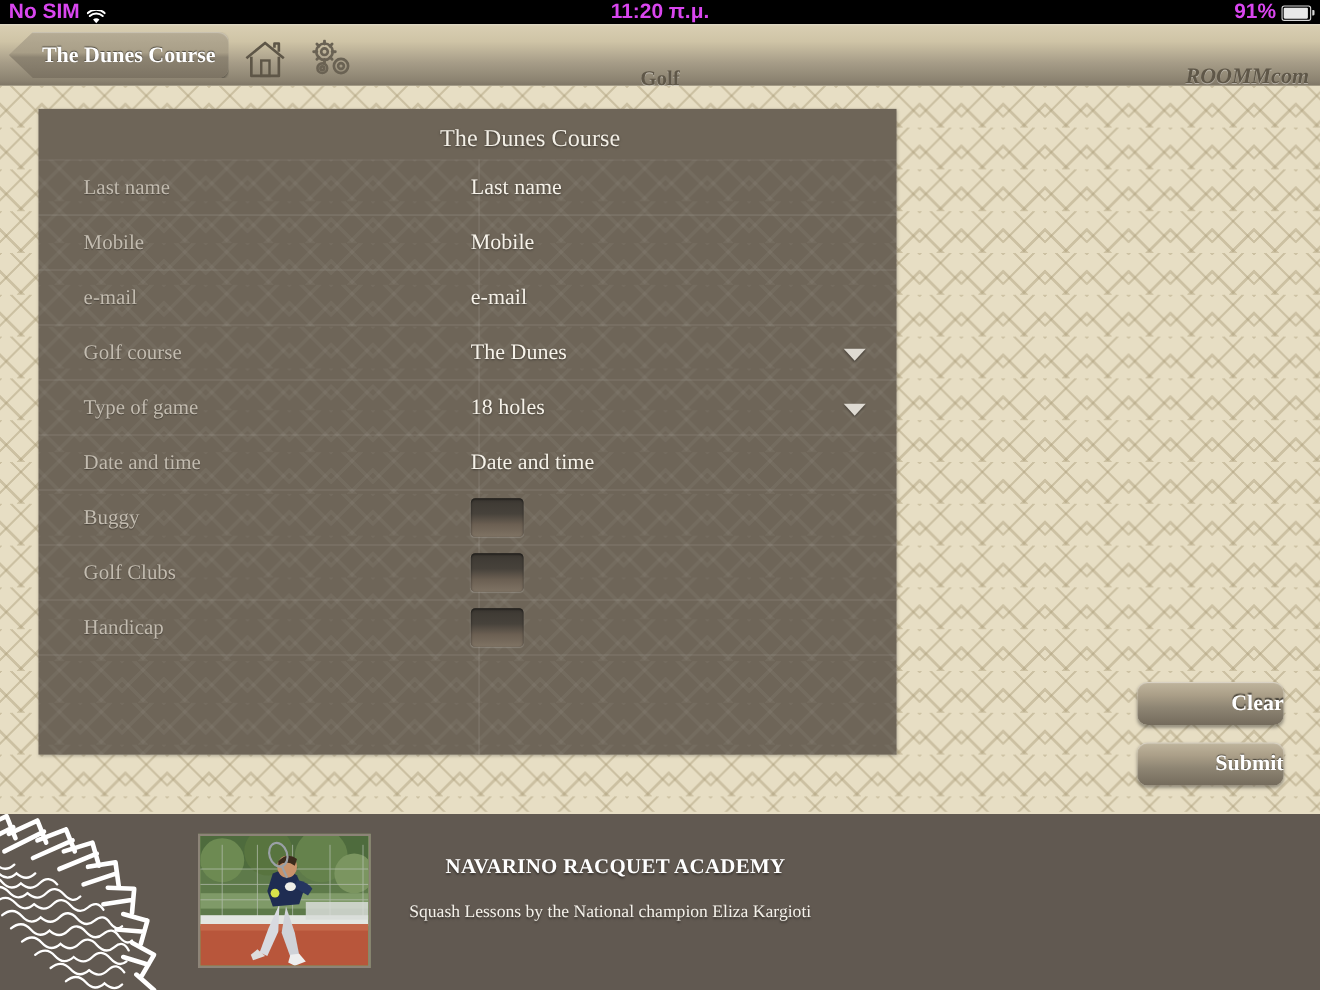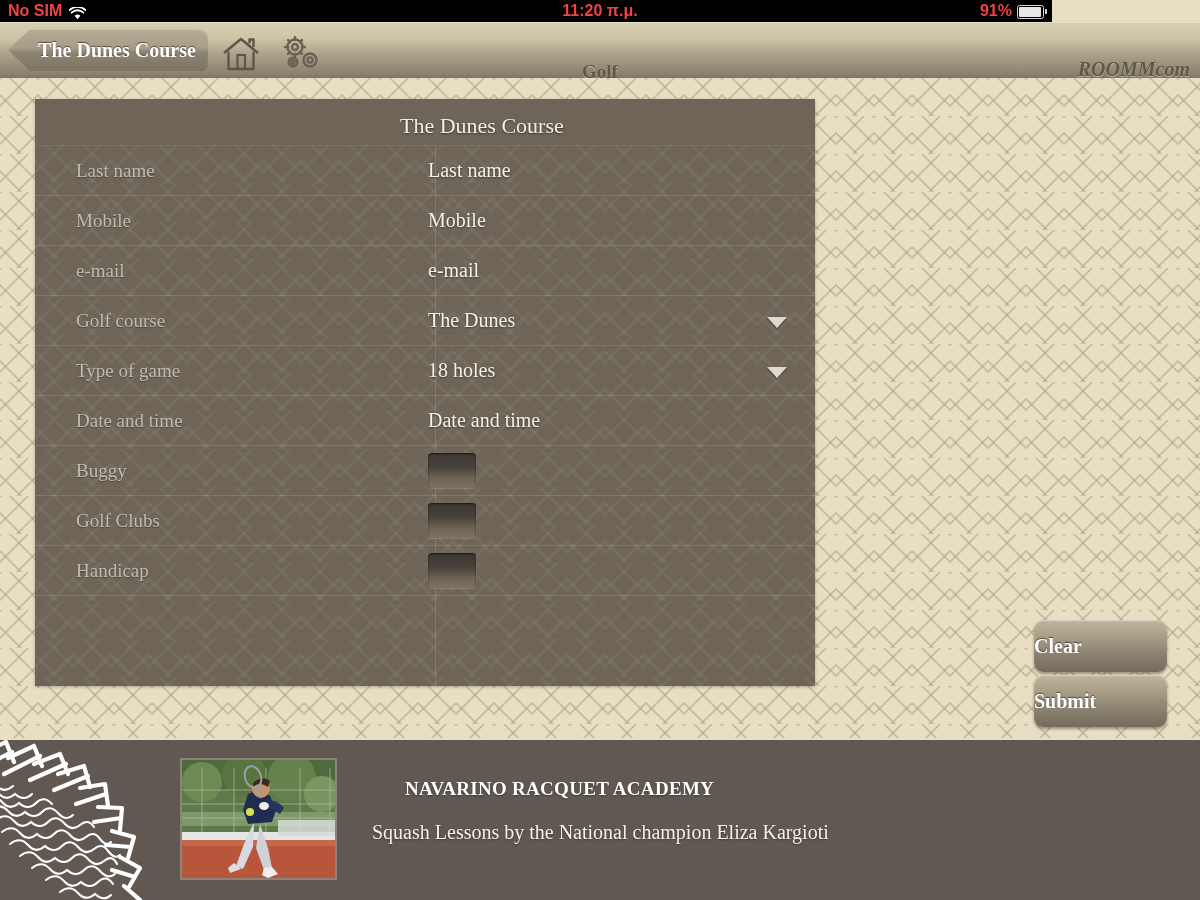--- a/index.html
+++ b/index.html
@@ -5,24 +5,24 @@
   html,body{margin:0;padding:0;}
   body{
     width:1200px;height:900px;overflow:hidden;
     font-family:"Liberation Serif", serif;
     background:#e7dec4;
   }
   #app{position:relative;width:1200px;height:900px;overflow:hidden;}
 
   
   .statusbar{
-    position:absolute;left:0;top:0;width:1052px;height:22px;
-    background:#000;color:#ef4444;
+    position:absolute;left:0;top:0;width:1200px;height:22px;
+    background:#000;color:#d946ef;
     font-family:"Liberation Sans", sans-serif;
-    font-size:16px;font-weight:bold;
+    font-size:19px;font-weight:bold;
     display:flex;align-items:center;
   }
   .sb-left{position:absolute;left:8px;display:flex;align-items:center;gap:7px;}
   .sb-center{position:absolute;left:0;width:1200px;text-align:center;}
   .sb-right{position:absolute;right:8px;display:flex;align-items:center;gap:5px;}
   .wifi-icon{display:inline-block;width:17px;height:13px;position:relative;top:1px;}
   .batt{display:inline-block;width:25px;height:12px;border:1.5px solid #d8d8d8;border-radius:2.5px;position:relative;top:1px;}
   .batt:after{content:"";position:absolute;right:-4px;top:3px;width:2px;height:5px;background:#d8d8d8;border-radius:0 1px 1px 0;}
   .batt i{position:absolute;left:1px;top:1px;bottom:1px;width:88%;background:#e8e8e8;border-radius:1px;display:block;}
 
@@ -117,25 +117,25 @@
   }
   .checkbox{
     display:inline-block;width:48px;height:35px;border-radius:4px;
     background:linear-gradient(to bottom,#3c3832 0%,#47423b 40%,#6b5f52 68%,#7f7364 100%);
     box-shadow:0 1px 1px rgba(255,255,255,.18),inset 0 1px 2px rgba(0,0,0,.6);
     vertical-align:middle;
   }
 
   
   .actionbtn{
-    position:absolute;width:133px;height:52px;
+    position:absolute;width:133px;height:39px;
     border-radius:9px;
     background:linear-gradient(to bottom,#c0b59d 0%,#ab9f88 30%,#8e8573 60%,#746b5c 100%);
     box-shadow:0 1px 1px rgba(255,255,255,.45) inset,0 2px 3px rgba(0,0,0,.35);
-    display:flex;align-items:center;justify-content:flex-start;
+    display:flex;align-items:center;justify-content:flex-end;
     color:#fff;font-size:20px;font-weight:bold;
     text-shadow:0 -1px 1px rgba(0,0,0,.55);
   }
   #btn-clear{left:1034px;top:620px;}
   #btn-submit{left:1034px;top:675px;}
 
   
   .banner{
     position:absolute;left:0;top:740px;width:1200px;height:160px;
     background:#615951;
@@ -146,21 +146,21 @@
     border:2px solid #8d8478;box-sizing:border-box;overflow:hidden;
     background:#7a9b5c;
   }
   .banner-text{position:absolute;left:372px;top:38px;width:780px;}
   .banner-h{
     color:#fff;font-size:19px;font-weight:bold;letter-spacing:.3px;
     text-shadow:0 1px 2px rgba(0,0,0,.4);
     margin-left:33px;
   }
   .banner-p{
-    margin-top:21px;color:#f4f1ea;font-size:20px;
+    margin-top:21px;color:#f4f1ea;font-size:16px;
     text-shadow:0 1px 2px rgba(0,0,0,.4);
   }
 </style>
 </head>
 <body>
 
 <div id="app">
 
   <div class="statusbar">
     <div class="sb-left">

